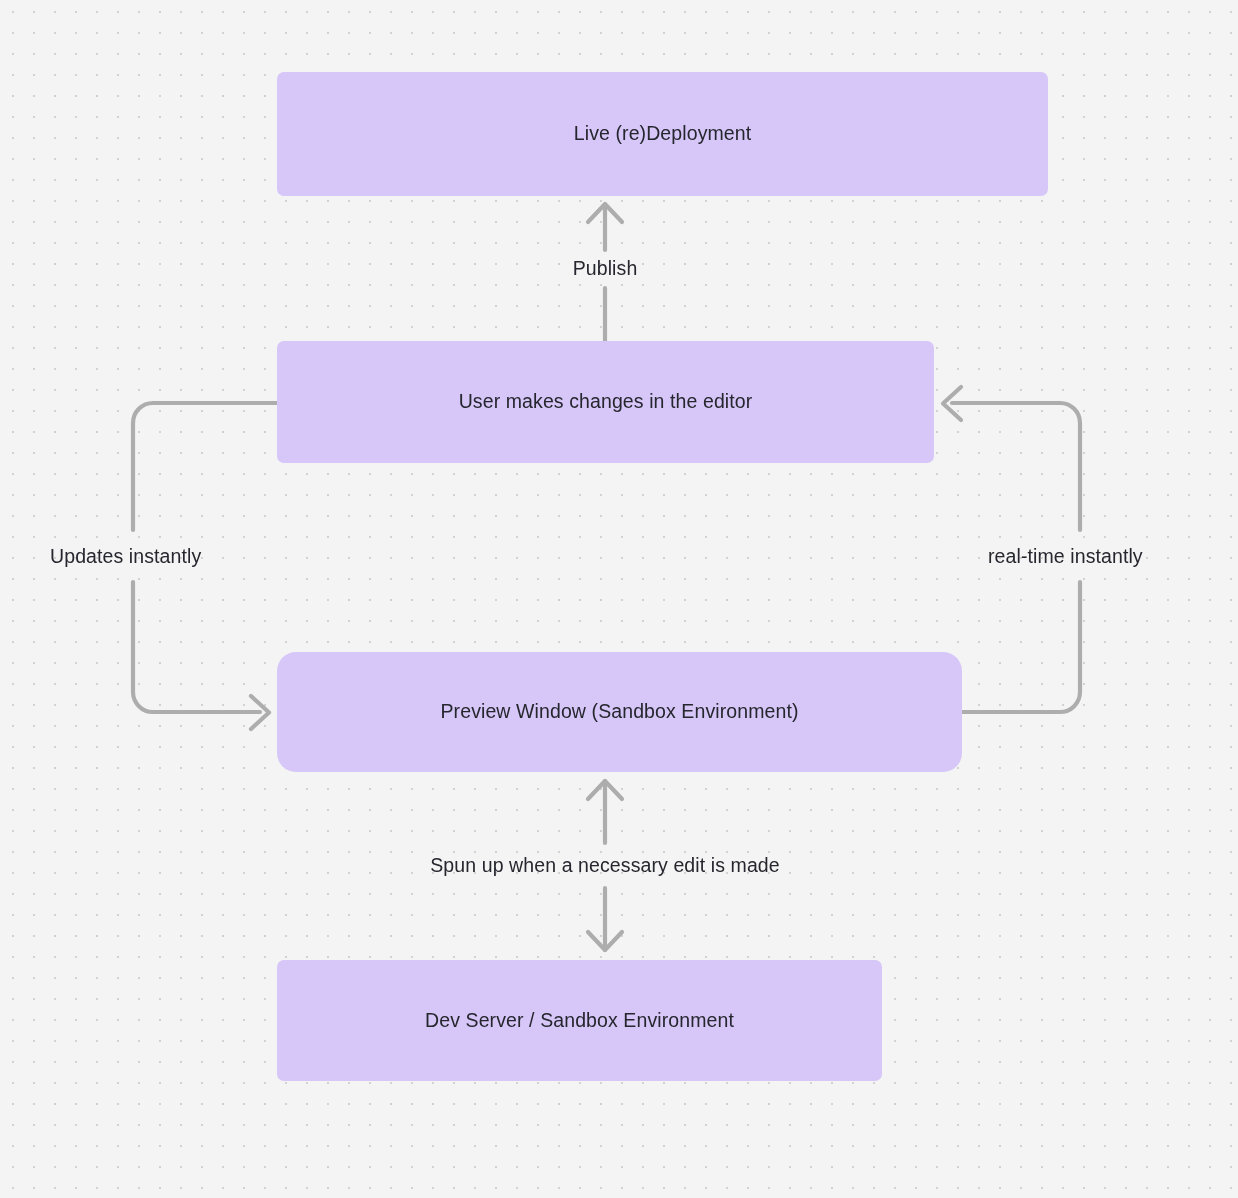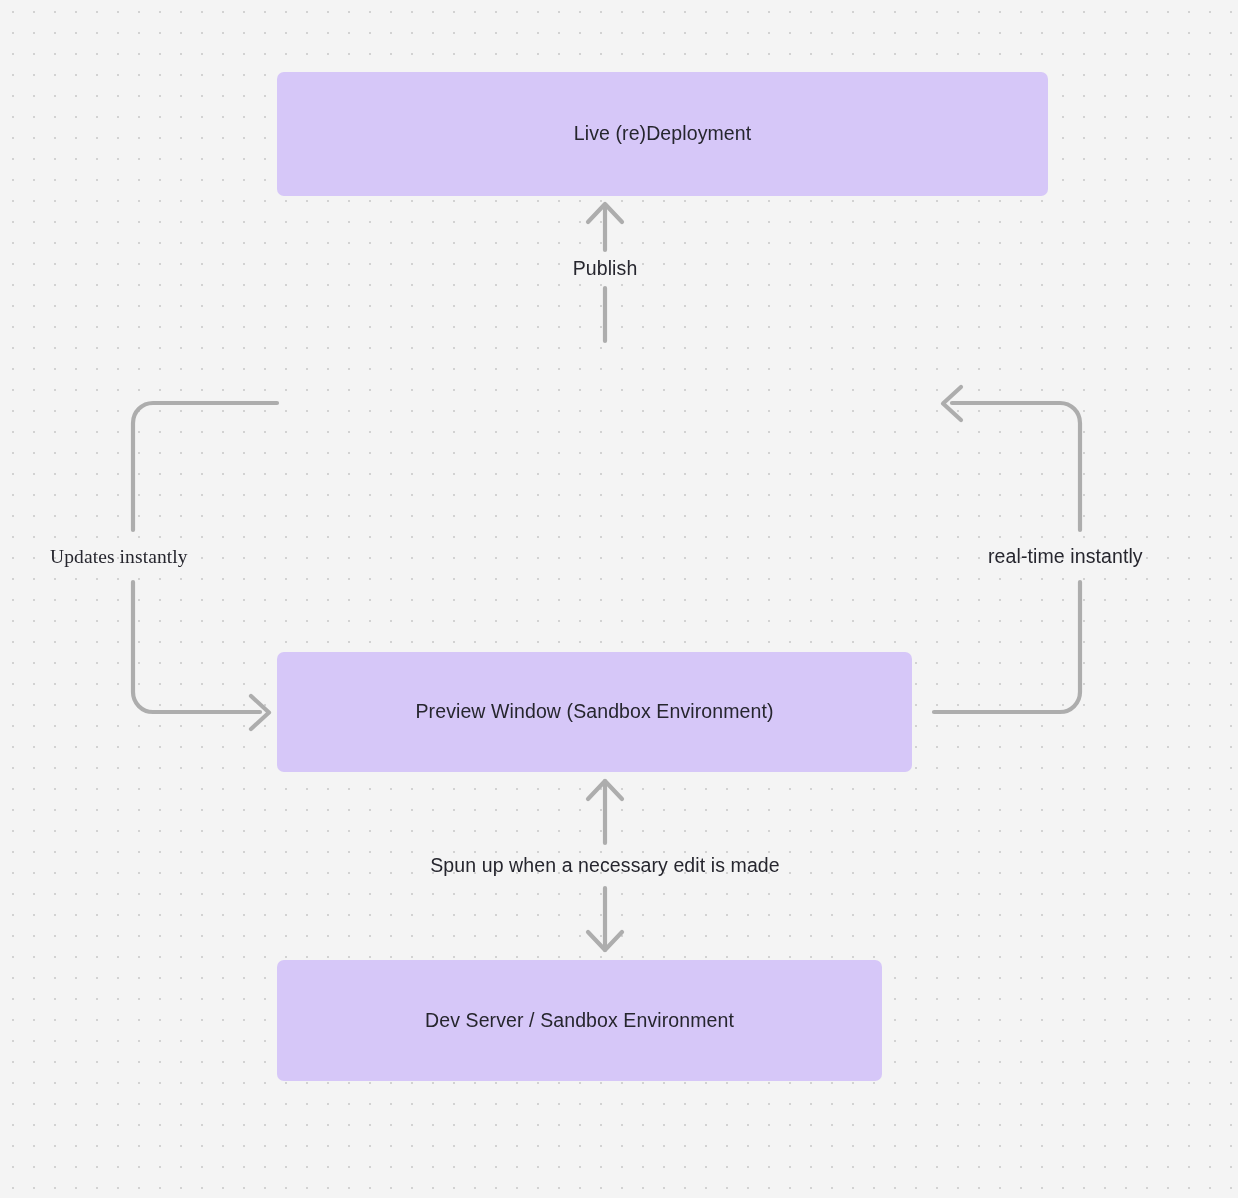--- a/index.html
+++ b/index.html
@@ -104,30 +104,33 @@
         <path d="M 588 932 L 605 950 L 622 932"></path>
       </g>
 
     </g>
   </svg>
 
   <div class="node" style="left:277px; top:72px; width:771px; height:124px;">
     <span>Live (re)Deployment</span>
   </div>
 
+  <div class="node" style="left:277px; top:341px; width:657px; height:122px;">
+    <span>User makes changes in the editor</span>
+  </div>
 
-  <div class="node" style="left:277px; top:652px; width:635px; height:120px;">
+  <div class="node" style="left:277px; top:652px; width:685px; height:120px;border-radius:19px;">
     <span>Preview Window (Sandbox Environment)</span>
   </div>
 
   <div class="node" style="left:277px; top:960px; width:605px; height:121px;">
     <span>Dev Server / Sandbox Environment</span>
   </div>
 
   <div class="edge-label center" style="left:605px; top:269px;">Publish</div>
 
-  <div class="edge-label left-anchor" style="left:50px; top:557px;font-family:Liberation Serif, serif;">Updates instantly</div>
+  <div class="edge-label left-anchor" style="left:50px; top:557px;">Updates instantly</div>
 
   <div class="edge-label left-anchor" style="left:988px; top:557px;">real-time instantly</div>
 
   <div class="edge-label center" style="left:605px; top:866px;">Spun up when a necessary edit is made</div>
 
 </div>
 
 </body></html>

